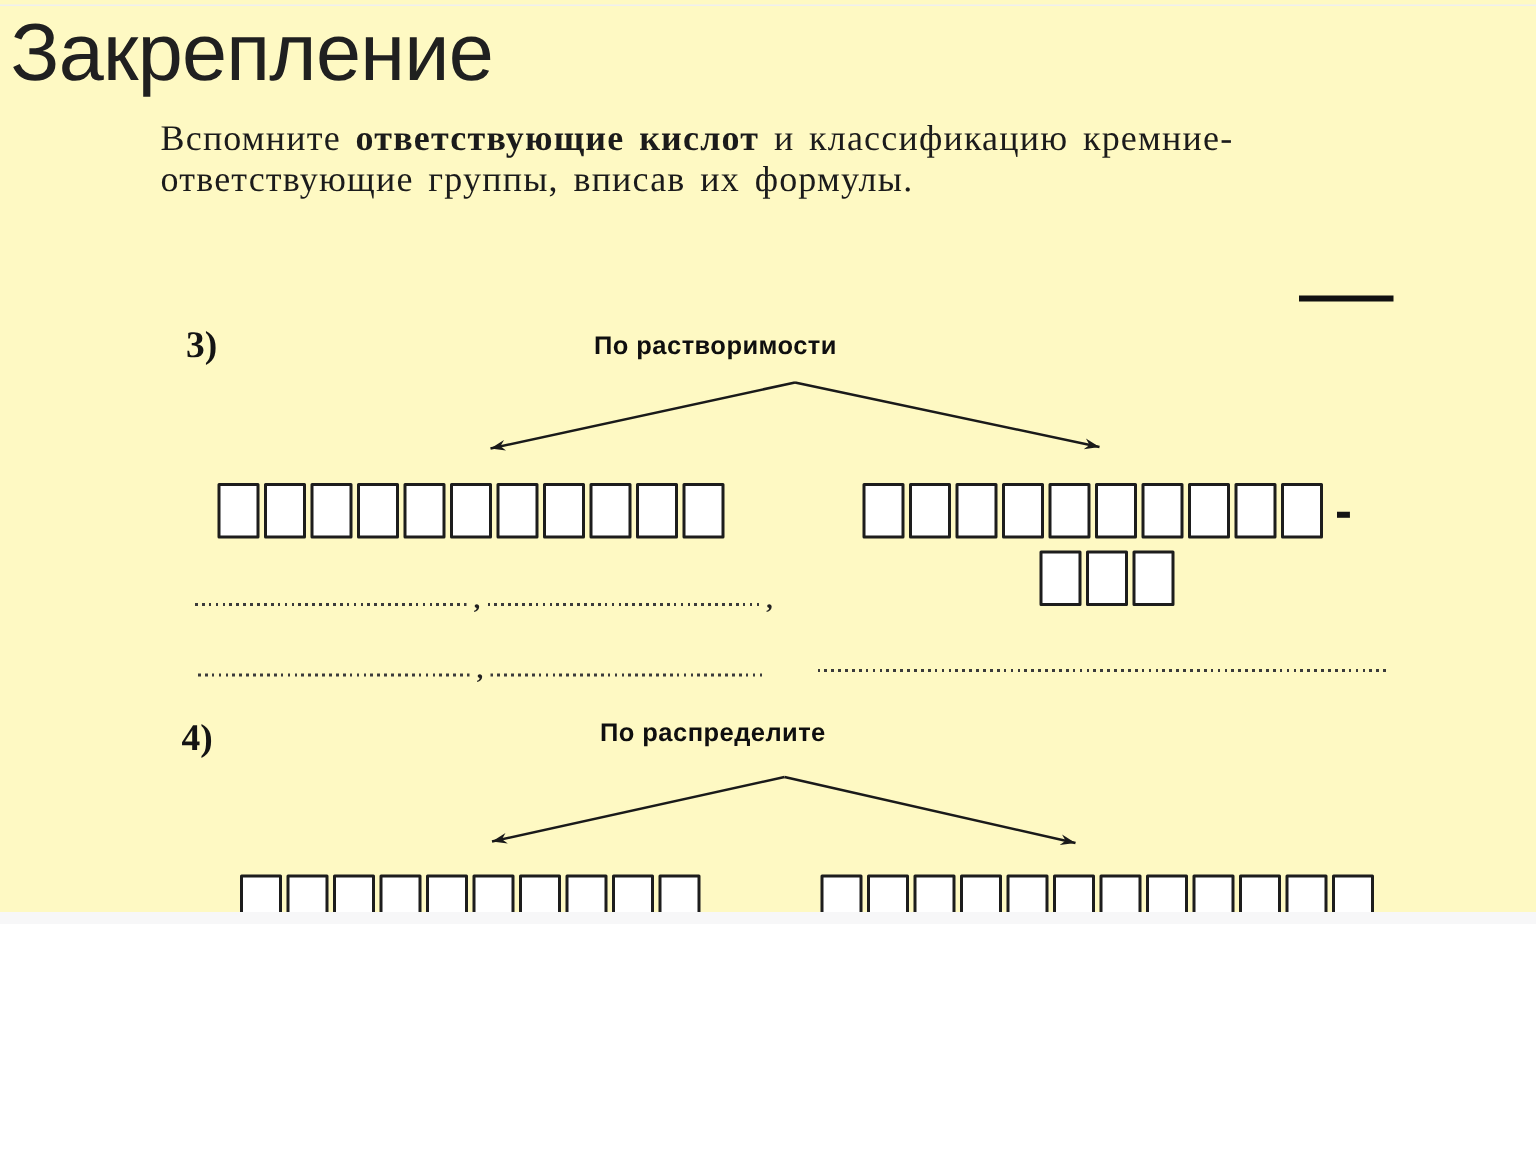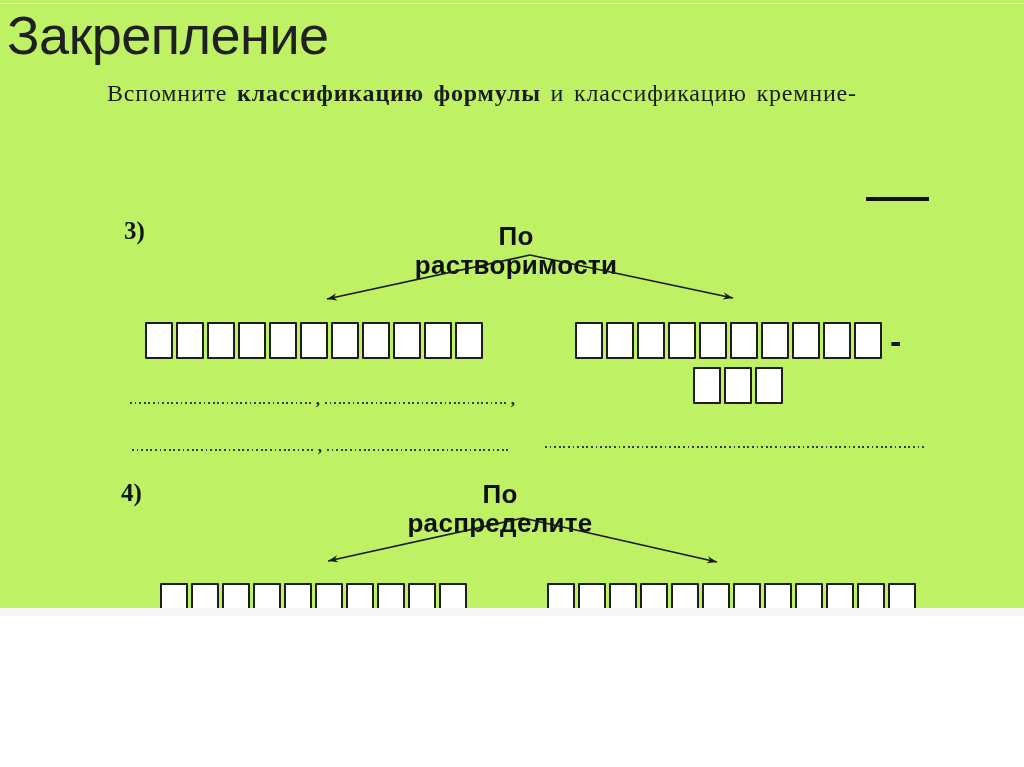--- a/index.html
+++ b/index.html
@@ -1,37 +1,37 @@
 <!DOCTYPE html>
 <html><head>
 <meta charset="utf-8">
 <style>
   html,body{margin:0;padding:0;background:#ffffff;}
-  .page{position:relative;width:1024px;height:616px;background:#bef264;overflow:hidden;
+  .page{position:relative;width:1024px;height:616px;background:#fef9c3;overflow:hidden;
         font-family:"Liberation Sans",sans-serif;color:#1c1c1c;}
   .topline{position:absolute;left:0;top:3px;width:1024px;height:1px;background:#efefef;}
   .bottomstrip{position:absolute;left:0;bottom:0;width:1024px;height:8px;background:#f7f7f8;}
 
   .title{position:absolute;left:7px;top:8px;font-size:54px;line-height:1;font-weight:400;
          color:#202020;letter-spacing:-0.5px;}
 
   .instruction{position:absolute;left:107px;top:80px;width:820px;
                font-family:"Liberation Serif",serif;font-size:24px;line-height:27px;
                color:#1b1b1b;letter-spacing:0.8px;word-spacing:3px;white-space:nowrap;}
   .instruction b{font-weight:700;}
 
   .shortrule{position:absolute;left:866px;top:197px;width:63px;height:4px;background:#111;}
 
   .secnum{position:absolute;font-family:"Liberation Serif",serif;font-weight:700;
           font-size:25px;color:#141414;line-height:1;}
   .s3num{left:124px;top:218px;}
   .s4num{left:121px;top:480px;}
 
-  .sechead{position:absolute;font-weight:700;font-size:26px;letter-spacing:0.3px;
-           color:#0f0f0f;text-align:center;line-height:1.1;}
+  .sechead{position:absolute;font-weight:700;font-size:17px;letter-spacing:0.3px;
+           color:#0f0f0f;text-align:left;line-height:1.1;}
   .s3head{left:396px;top:222px;width:240px;}
   .s4head{left:400px;top:480px;width:200px;}
 
   .arrows{position:absolute;}
   .s3arrows{left:310px;top:247px;}
   .s4arrows{left:315px;top:510px;}
 
   .boxcol{position:absolute;display:flex;flex-direction:column;gap:8px;align-items:center;}
   .s3left{left:145px;top:322px;}
   .s3right{left:575px;top:322px;}
@@ -59,21 +59,22 @@
 </style>
 </head>
 <body>
 
 <div class="page">
   <div class="topline"></div>
 
   <div class="title">Закрепление</div>
 
   <div class="instruction">
-    <div class="iline"><span>Вспомните </span><b>классификацию формулы</b><span> и классификацию кремние-</span></div>
+    <div class="iline"><span>Вспомните </span><b>ответствующие кислот</b><span> и классификацию кремние-</span></div>
+    <div class="iline">ответствующие группы, вписав их формулы.</div>
   </div>
 
   <div class="shortrule"></div>
 
   <div class="secnum s3num">3)</div>
   <div class="sechead s3head">По растворимости</div>
   <svg class="arrows s3arrows" width="430" height="60" viewBox="0 0 430 60">
     <defs>
       <marker id="ah3" markerWidth="11" markerHeight="9" refX="10" refY="4" orient="auto" markerUnits="userSpaceOnUse">
         <path d="M0,0.4 L10,4 L0,7.6 L3.2,4 Z" fill="#1a1a1a"></path>

